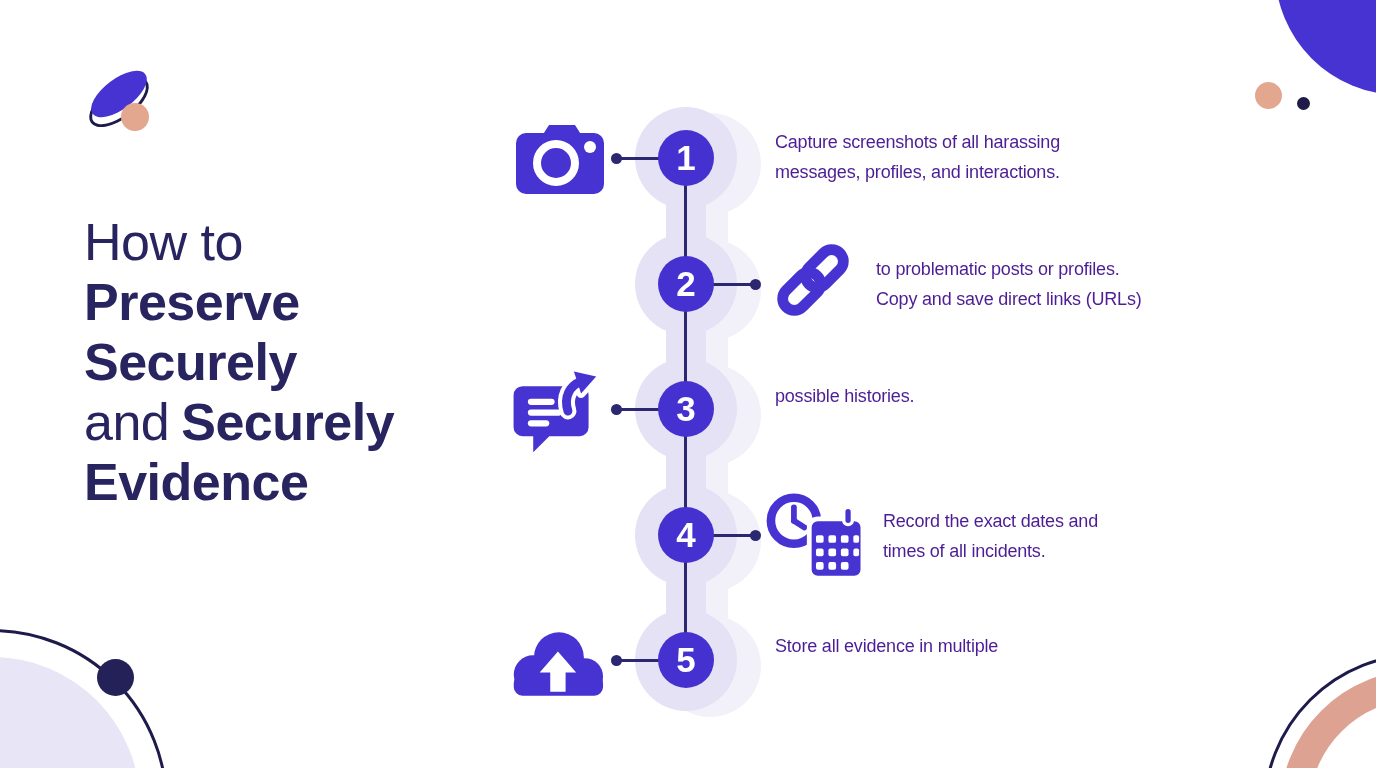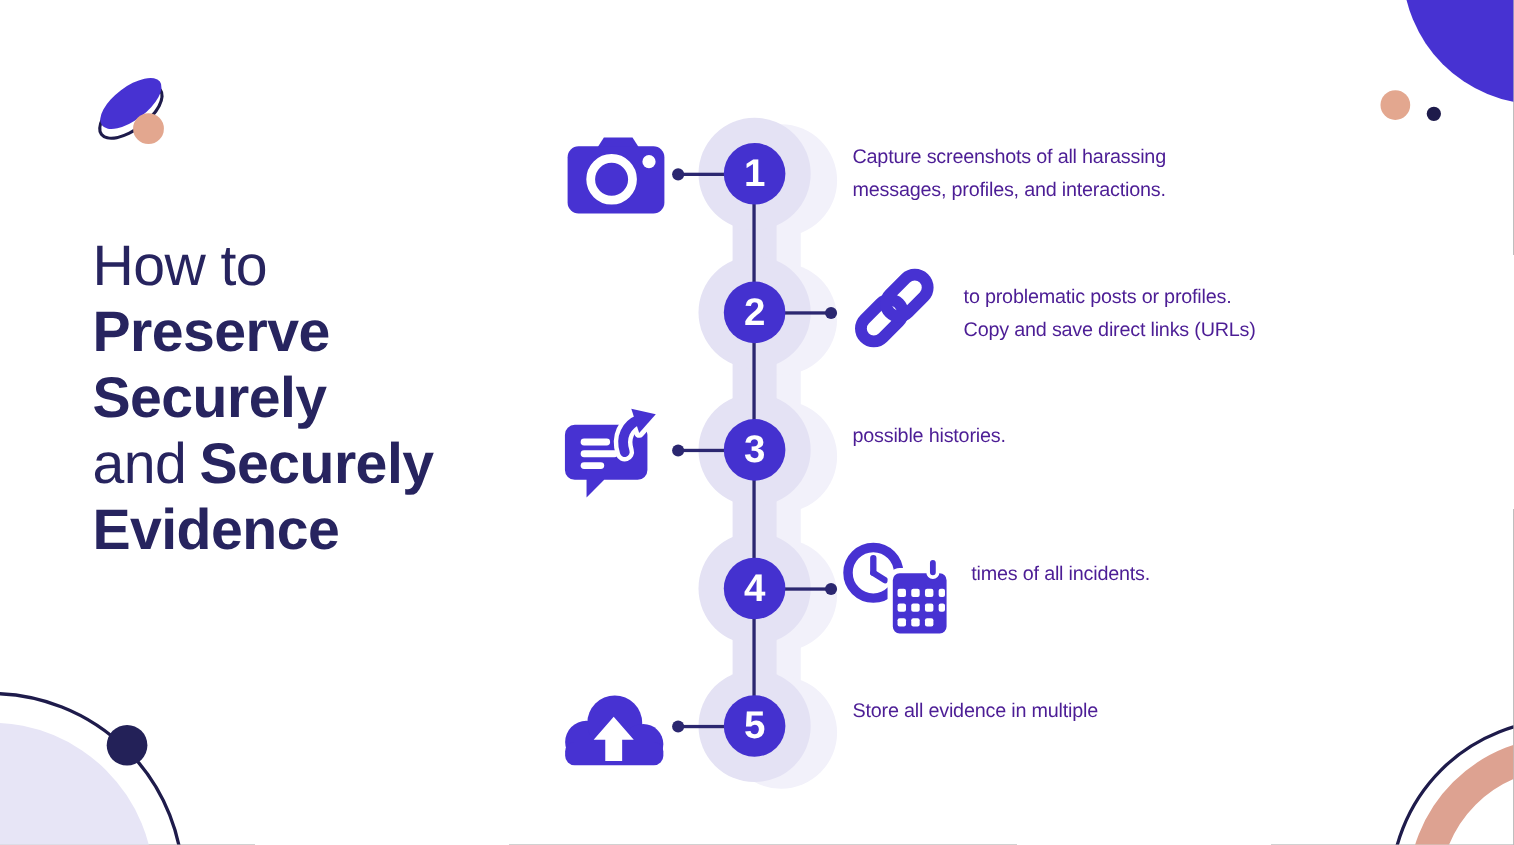--- a/index.html
+++ b/index.html
@@ -183,20 +183,21 @@
           <rect x="66" y="59" width="8" height="8" rx="2"></rect>
           <rect x="79" y="59" width="8" height="8" rx="2"></rect>
           <rect x="92" y="59" width="6" height="8" rx="2"></rect>
         <rect x="53" y="73" width="8" height="8" rx="2"></rect>
           <rect x="66" y="73" width="8" height="8" rx="2"></rect>
           <rect x="79" y="73" width="8" height="8" rx="2"></rect>
       </g>
     </svg>
   </div>
   <div class="step-text" style="left:883px;top:507px;">
+    <div>Record the exact dates and</div>
     <div>times of all incidents.</div>
   </div>
 
   <div class="step-icon" style="left:508px;top:628px;">
     <svg width="96" height="70" viewBox="0 0 100 72">
       <circle cx="26" cy="48" r="20" fill="#4732d2"></circle>
       <circle cx="53" cy="30" r="26" fill="#4732d2"></circle>
       <circle cx="80" cy="50" r="19" fill="#4732d2"></circle>
       <rect x="6" y="48" width="93" height="22" rx="9" fill="#4732d2"></rect>
       <path d="M52 24 L33 46 H44 V66 H60 V46 H71 Z" fill="#ffffff"></path>

